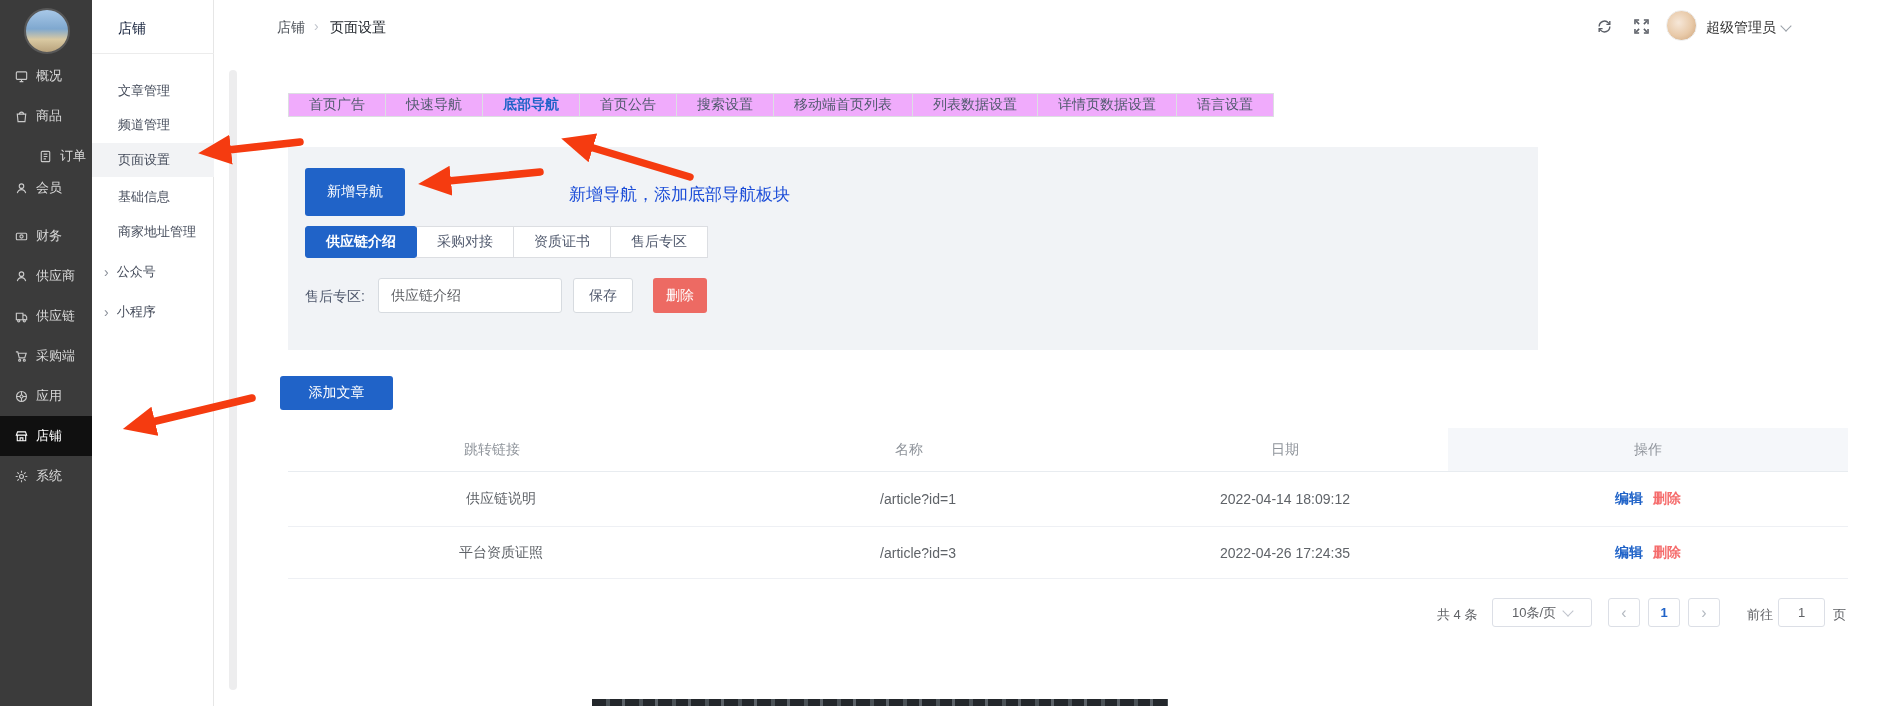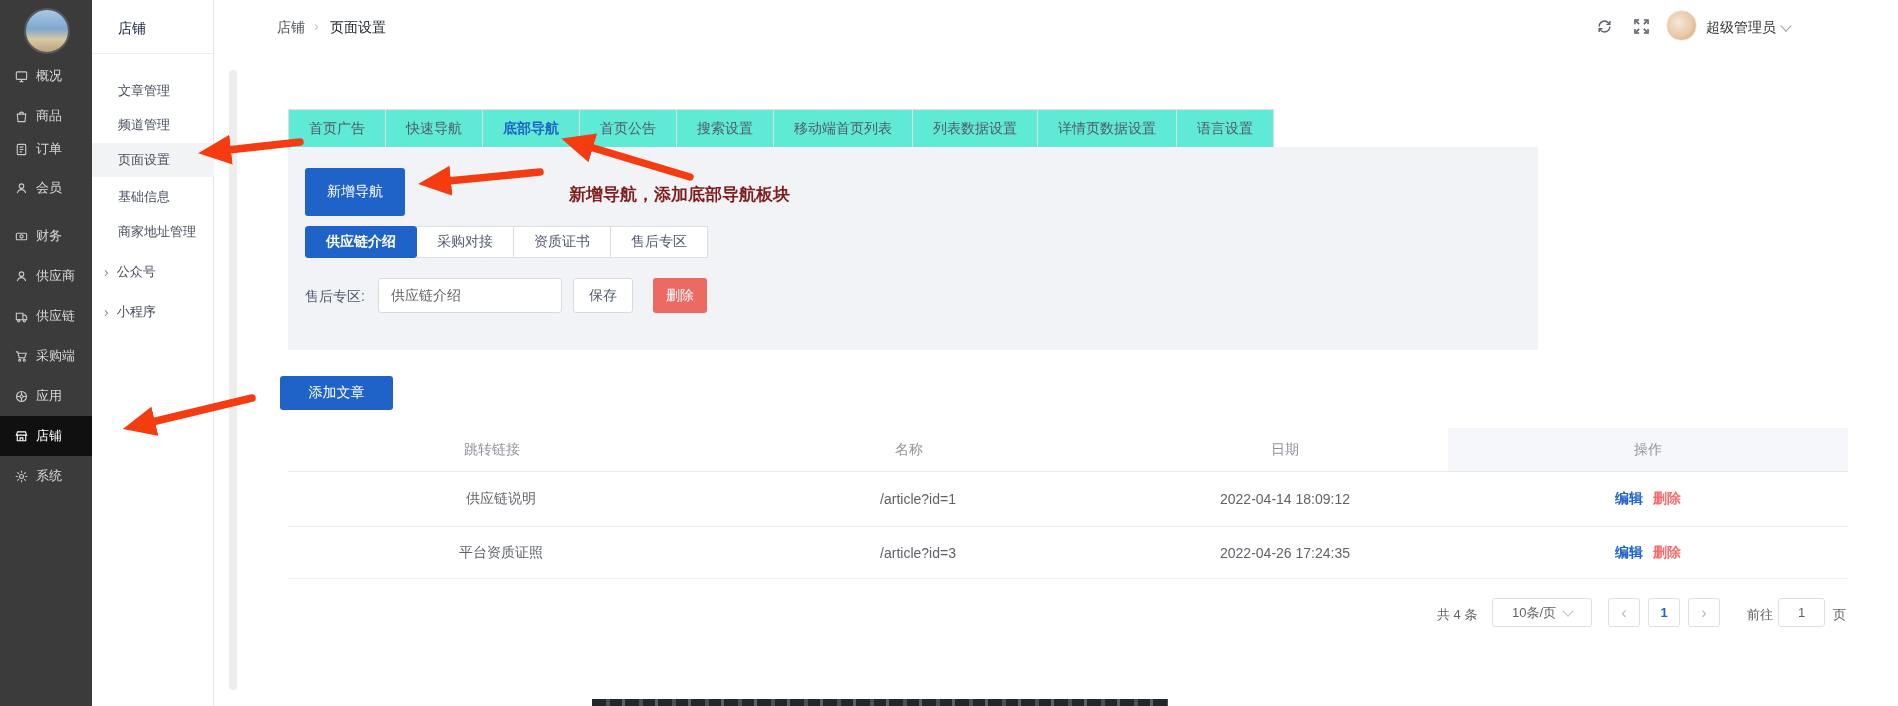--- a/index.html
+++ b/index.html
@@ -31,34 +31,34 @@
 
   
   .crumb{font-size:14px;}
   .icon-btn svg{stroke:#5a5e66;fill:none;stroke-width:1.3;}
   .topbar-avatar{left:1666px;top:10px;width:31px;height:31px;border-radius:50%;
     background:radial-gradient(circle at 40% 40%,#f6e7d8 0%,#e8c9a8 55%,#caa177 100%);
     border:1px solid #eee;box-sizing:border-box;}
   .chev{display:inline-block;width:7px;height:7px;border-right:1.4px solid #9aa0a8;border-bottom:1.4px solid #9aa0a8;transform:rotate(45deg);}
 
   
-  .tabs{left:288px;top:93px;height:40px;display:flex;border:1px solid #dcdee2;background:#5eead4;box-sizing:border-box;margin-top:16px;}
+  .tabs{left:288px;top:93px;height:24px;display:flex;border:1px solid #dcdee2;background:#f0abfc;box-sizing:border-box;}
   .tab{padding:0 20px;display:flex;align-items:center;font-size:14px;color:#515a6e;border-right:1px solid #dcdee2;cursor:pointer;white-space:nowrap;}
   .tab:last-child{border-right:none;}
   .tab.active{color:#2063c8;font-weight:bold;}
 
   
   .panel{left:288px;top:147px;width:1250px;height:203px;background:#f1f3f6;}
 
   .btn{border-radius:3px;font-size:14px;display:flex;align-items:center;justify-content:center;cursor:pointer;box-sizing:border-box;}
   .btn-primary{background:#2063c8;color:#fff;}
   .btn-plain{background:#fff;border:1px solid #d7dbe0;color:#515a6e;}
   .btn-danger{background:#ed6a63;color:#fff;}
 
-  .annotation{left:569px;top:183px;font-size:17px;font-weight:bold;color:#7f1d1d;white-space:nowrap;}
+  .annotation{left:569px;top:183px;font-size:17px;font-weight:normal;color:#1d4ed8;white-space:nowrap;}
 
   .subtabs{left:305px;top:226px;height:32px;display:flex;}
   .subtab{padding:0 20px;display:flex;align-items:center;font-size:14px;color:#515a6e;background:#fff;border:1px solid #dcdee2;margin-left:-1px;cursor:pointer;box-sizing:border-box;white-space:nowrap;}
   .subtab:first-child{margin-left:0;}
   .subtab.active{background:#2063c8;border-color:#2063c8;color:#fff;font-weight:bold;border-radius:3px;z-index:1;}
 
   .form-label{left:305px;top:288px;font-size:14px;color:#515a6e;}
   .nav-input{left:378px;top:278px;width:184px;height:35px;border:1px solid #d7dbe0;border-radius:3px;background:#fff;
     box-sizing:border-box;padding:0 12px;font-size:14px;color:#606266;font-family:inherit;outline:none;}
 
@@ -106,21 +106,21 @@
   </div>
   <div class="abs side-item" style="top:96px;">
     <span class="ic">
         <svg viewBox="0 0 16 16">
           <path d="M3.5 5.5h9l-.8 8H4.3z"></path>
           <path d="M5.8 5.5a2.2 2.2 0 0 1 4.4 0"></path>
         </svg>
       </span>
     <span>商品</span>
   </div>
-  <div class="abs side-item" style="top:129px;">
+  <div class="abs side-item" style="top:136px;margin-left:24px;">
     <span class="ic">
         <svg viewBox="0 0 16 16">
           <rect x="3.5" y="2.5" width="9" height="11" rx="1"></rect>
           <path d="M6 5.5h4M6 8h4M6 10.5h2.5"></path>
         </svg>
       </span>
     <span>订单</span>
   </div>
   <div class="abs side-item" style="top:168px;">
     <span class="ic">

